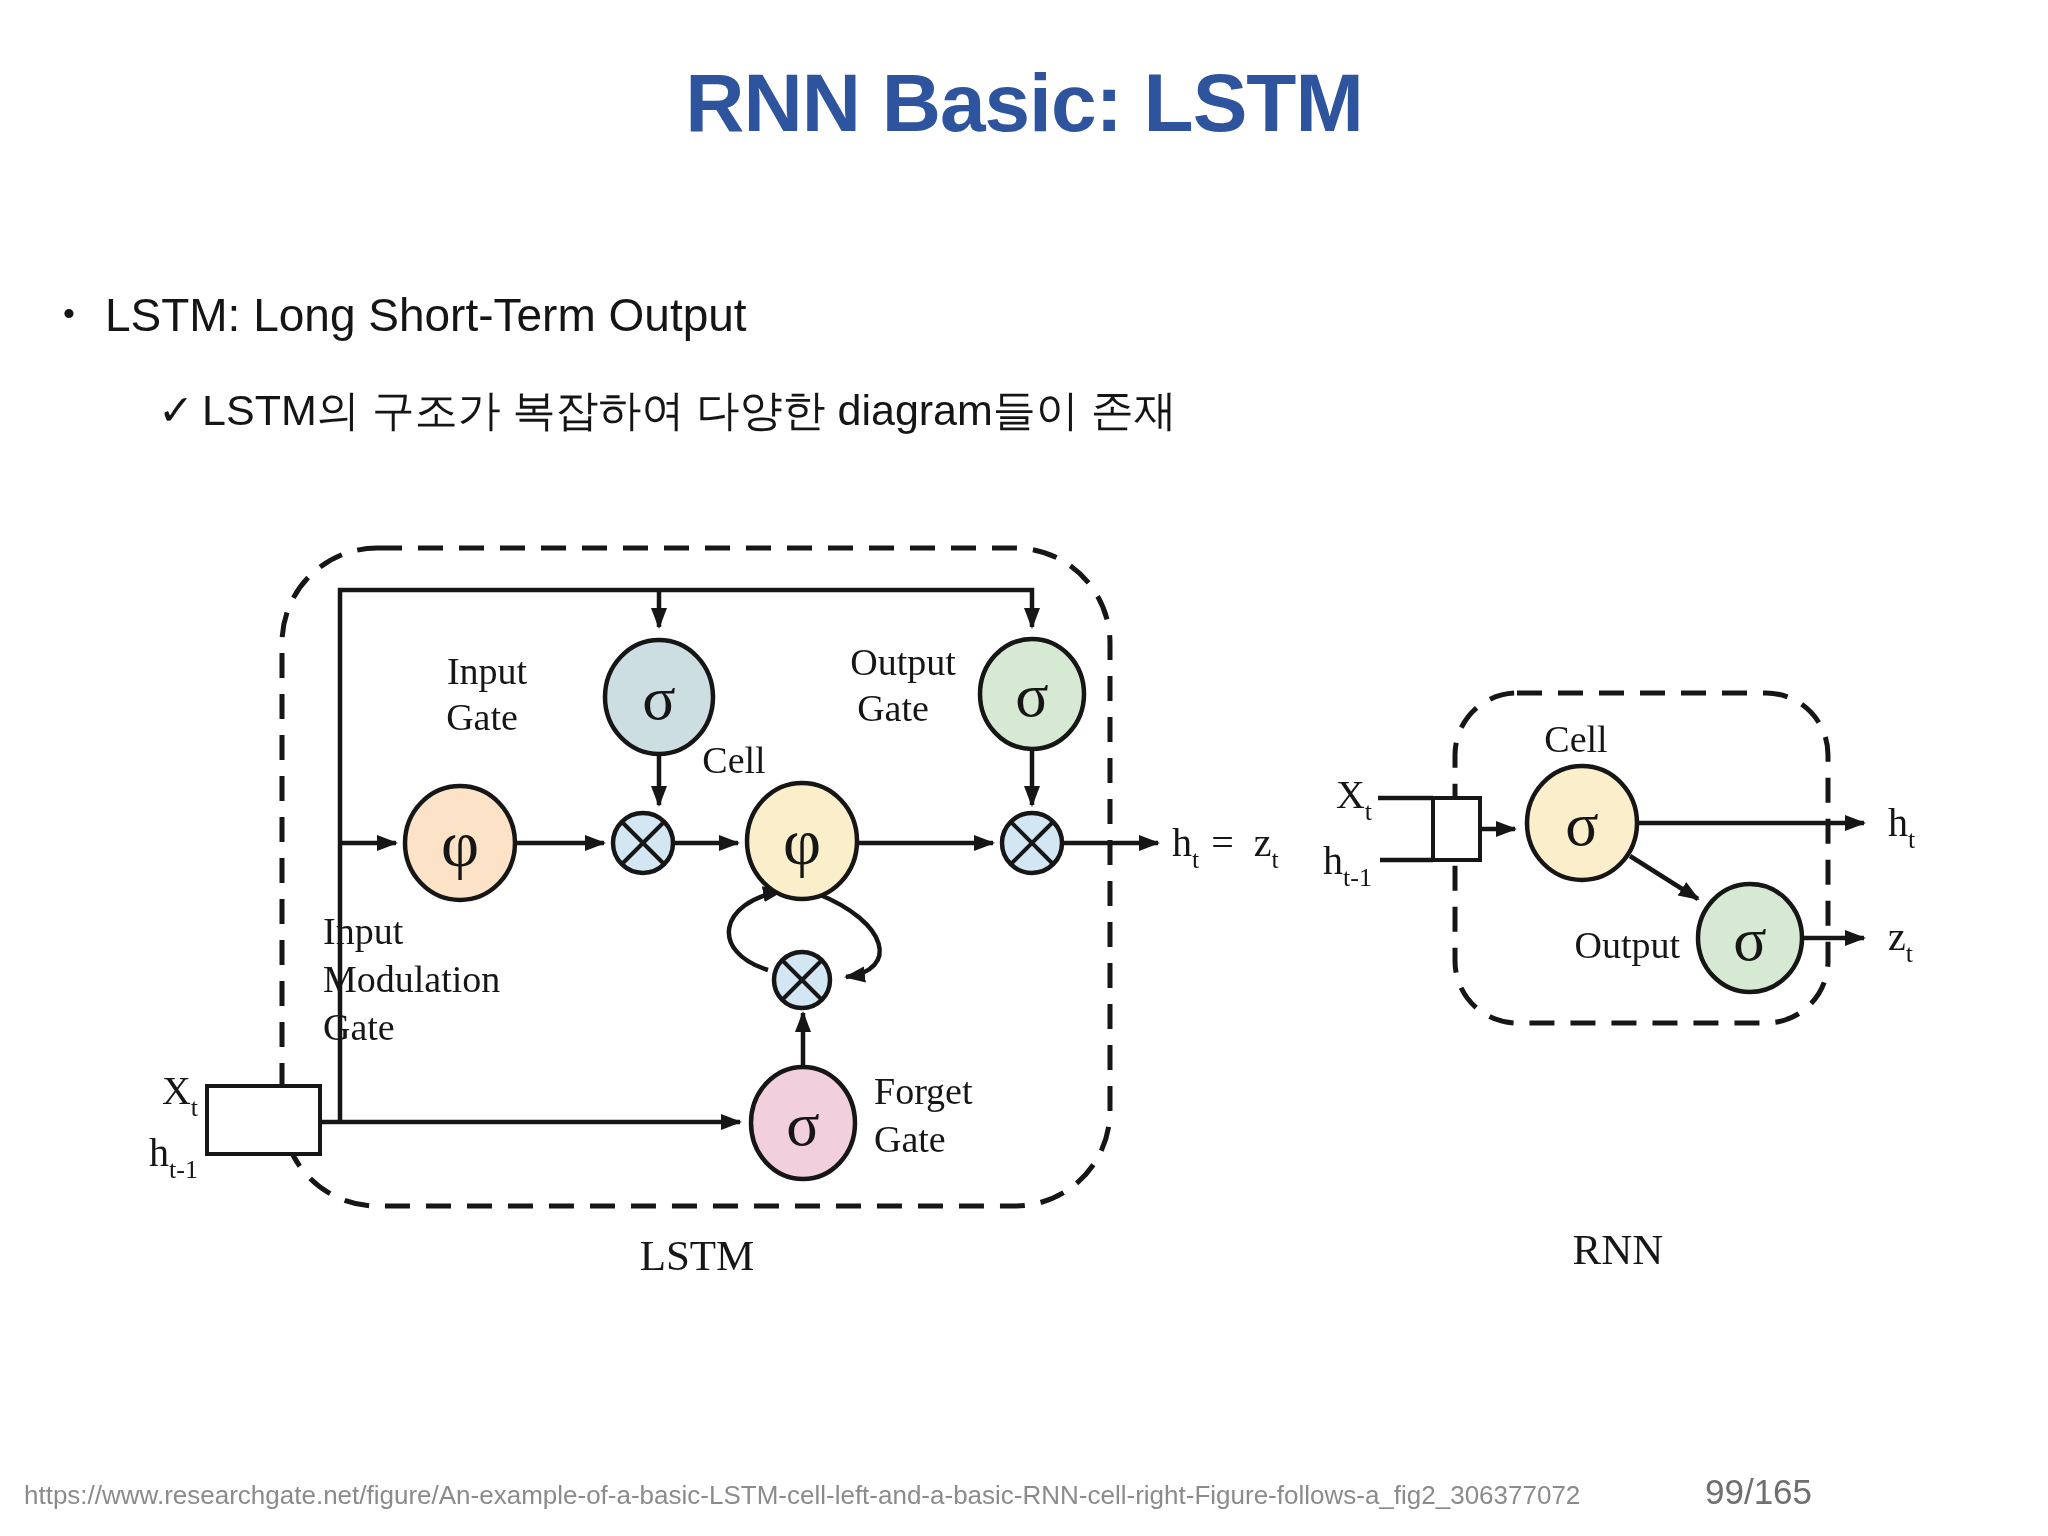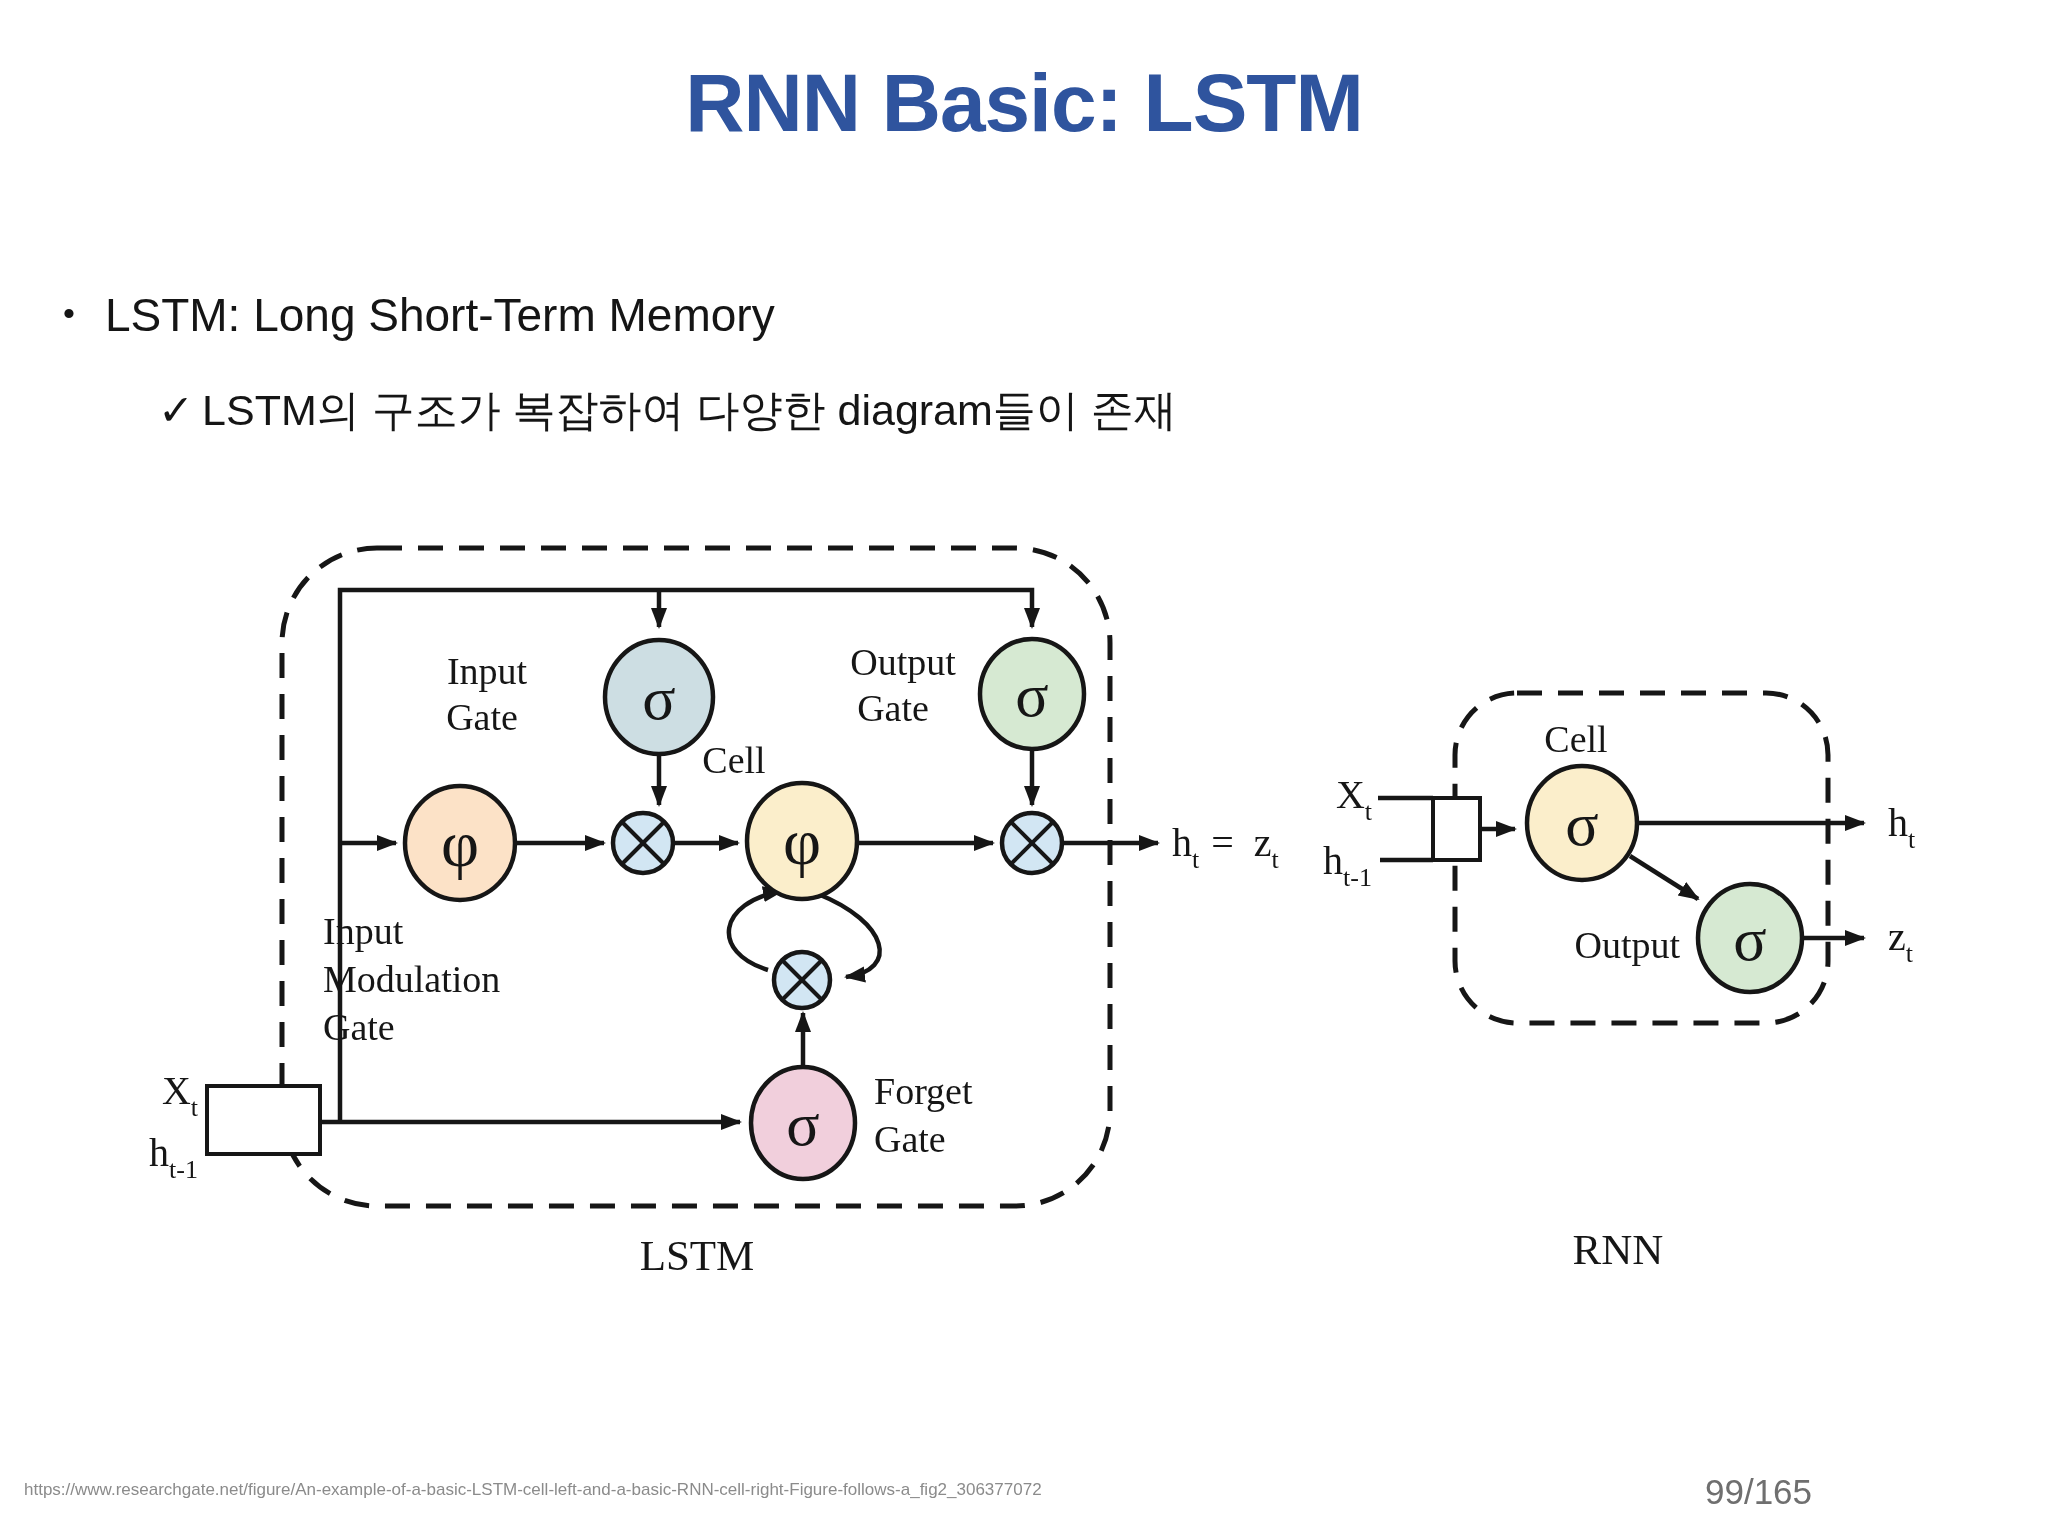--- a/index.html
+++ b/index.html
@@ -10,21 +10,21 @@
     font-size:82px;font-weight:600;letter-spacing:-1px;color:#2F549E;}
 
   .bullet-line{position:absolute;left:63px;top:288px;font-size:46px;color:#151515;
     display:flex;align-items:baseline;}
   .bullet-line .marker{font-size:34px;margin-right:30px;position:relative;top:-6px;}
 
   .check-line{position:absolute;left:158px;top:382px;font-size:43px;color:#151515;
     display:flex;align-items:baseline;}
   .check-line .marker{margin-right:8px;}
 
-  .footer-url{position:absolute;left:24px;top:1480px;font-size:17px;color:#8b8b8b;
+  .footer-url{position:absolute;left:24px;top:1480px;font-size:26px;color:#8b8b8b;
     white-space:nowrap;}
   .page-num{position:absolute;left:1705px;top:1460px;font-size:35px;color:#6f6f6f;margin-top:12px;}
 
   svg.figures{position:absolute;left:0;top:0;}
   .boundary{stroke:#161616;stroke-width:5;fill:none;stroke-dasharray:25 16;}
   .wire{stroke:#161616;stroke-width:4.5;fill:none;}
   .node{stroke:#161616;stroke-width:4.5;}
   .xline{stroke:#161616;stroke-width:4;}
   .merge-box{stroke:#161616;stroke-width:4;fill:#ffffff;}
   text.fig{font-family:"Liberation Serif",serif;fill:#161616;}
@@ -35,21 +35,21 @@
   .io{font-size:40px;}
   .sub{font-size:26px;}
 </style>
 </head>
 <body>
 
 <div class="slide-title">RNN Basic: LSTM</div>
 
 <div class="bullet-line">
   <span class="marker">•</span>
-  <span>LSTM: Long Short-Term Memory</span>
+  <span>LSTM: Long Short-Term Output</span>
 </div>
 
 <div class="check-line">
   <span class="marker">✓</span>
   <span>LSTM의 구조가 복잡하여 다양한 diagram들이 존재</span>
 </div>
 
 <svg class="figures" width="2048" height="1536" viewBox="0 0 2048 1536">
   <defs>
     <marker id="ah" markerUnits="userSpaceOnUse" markerWidth="24" markerHeight="18" refX="19" refY="8" orient="auto">

